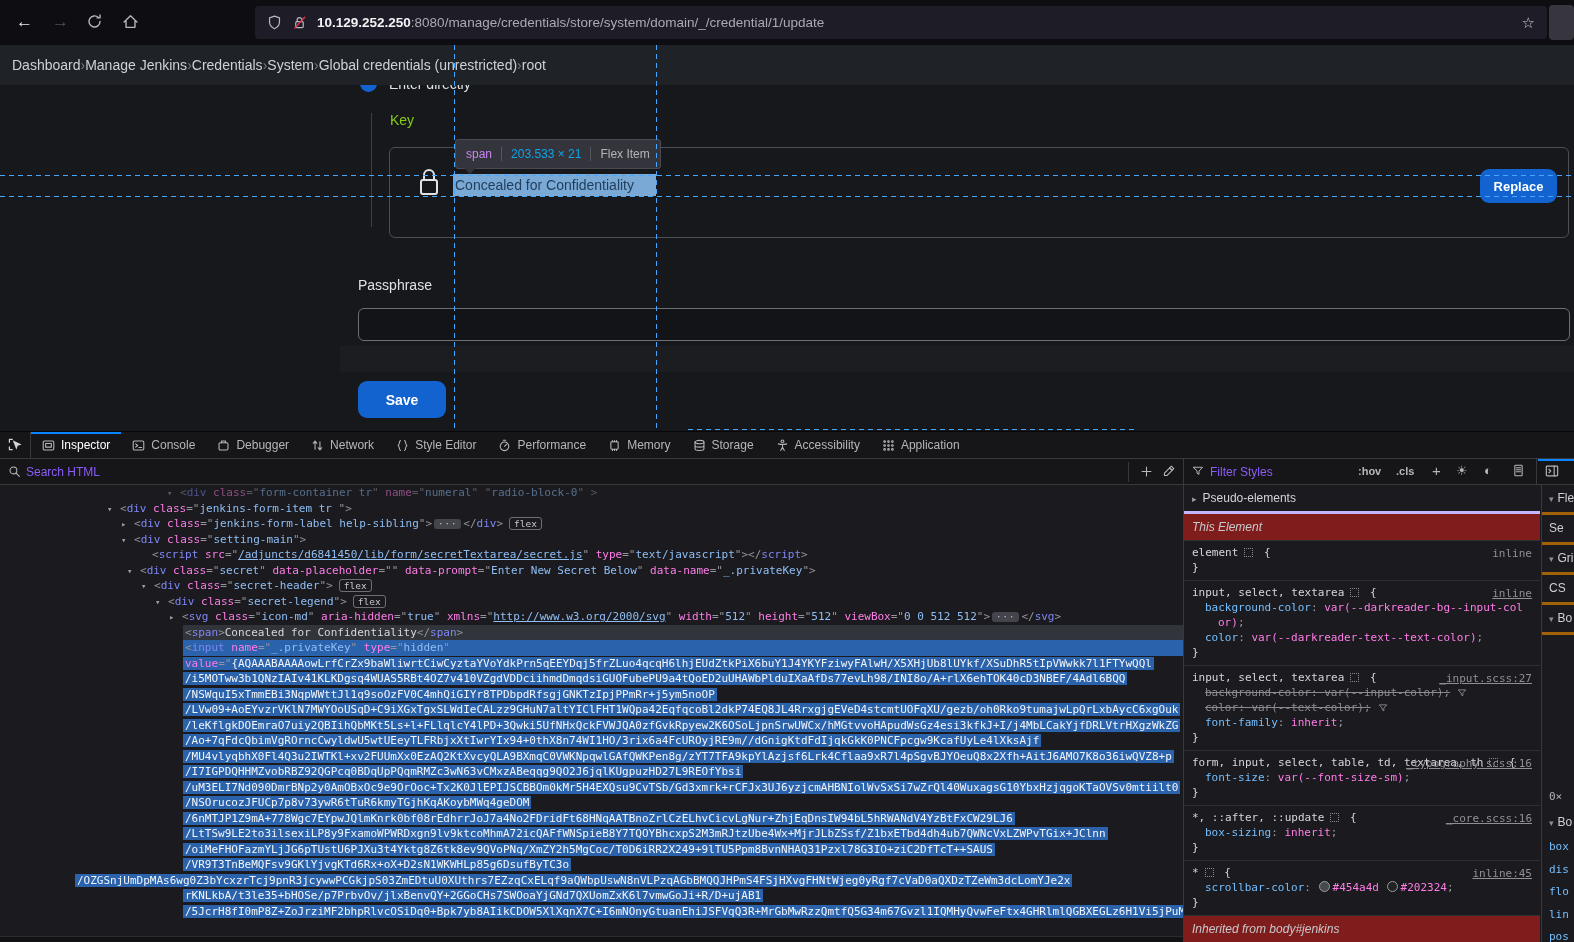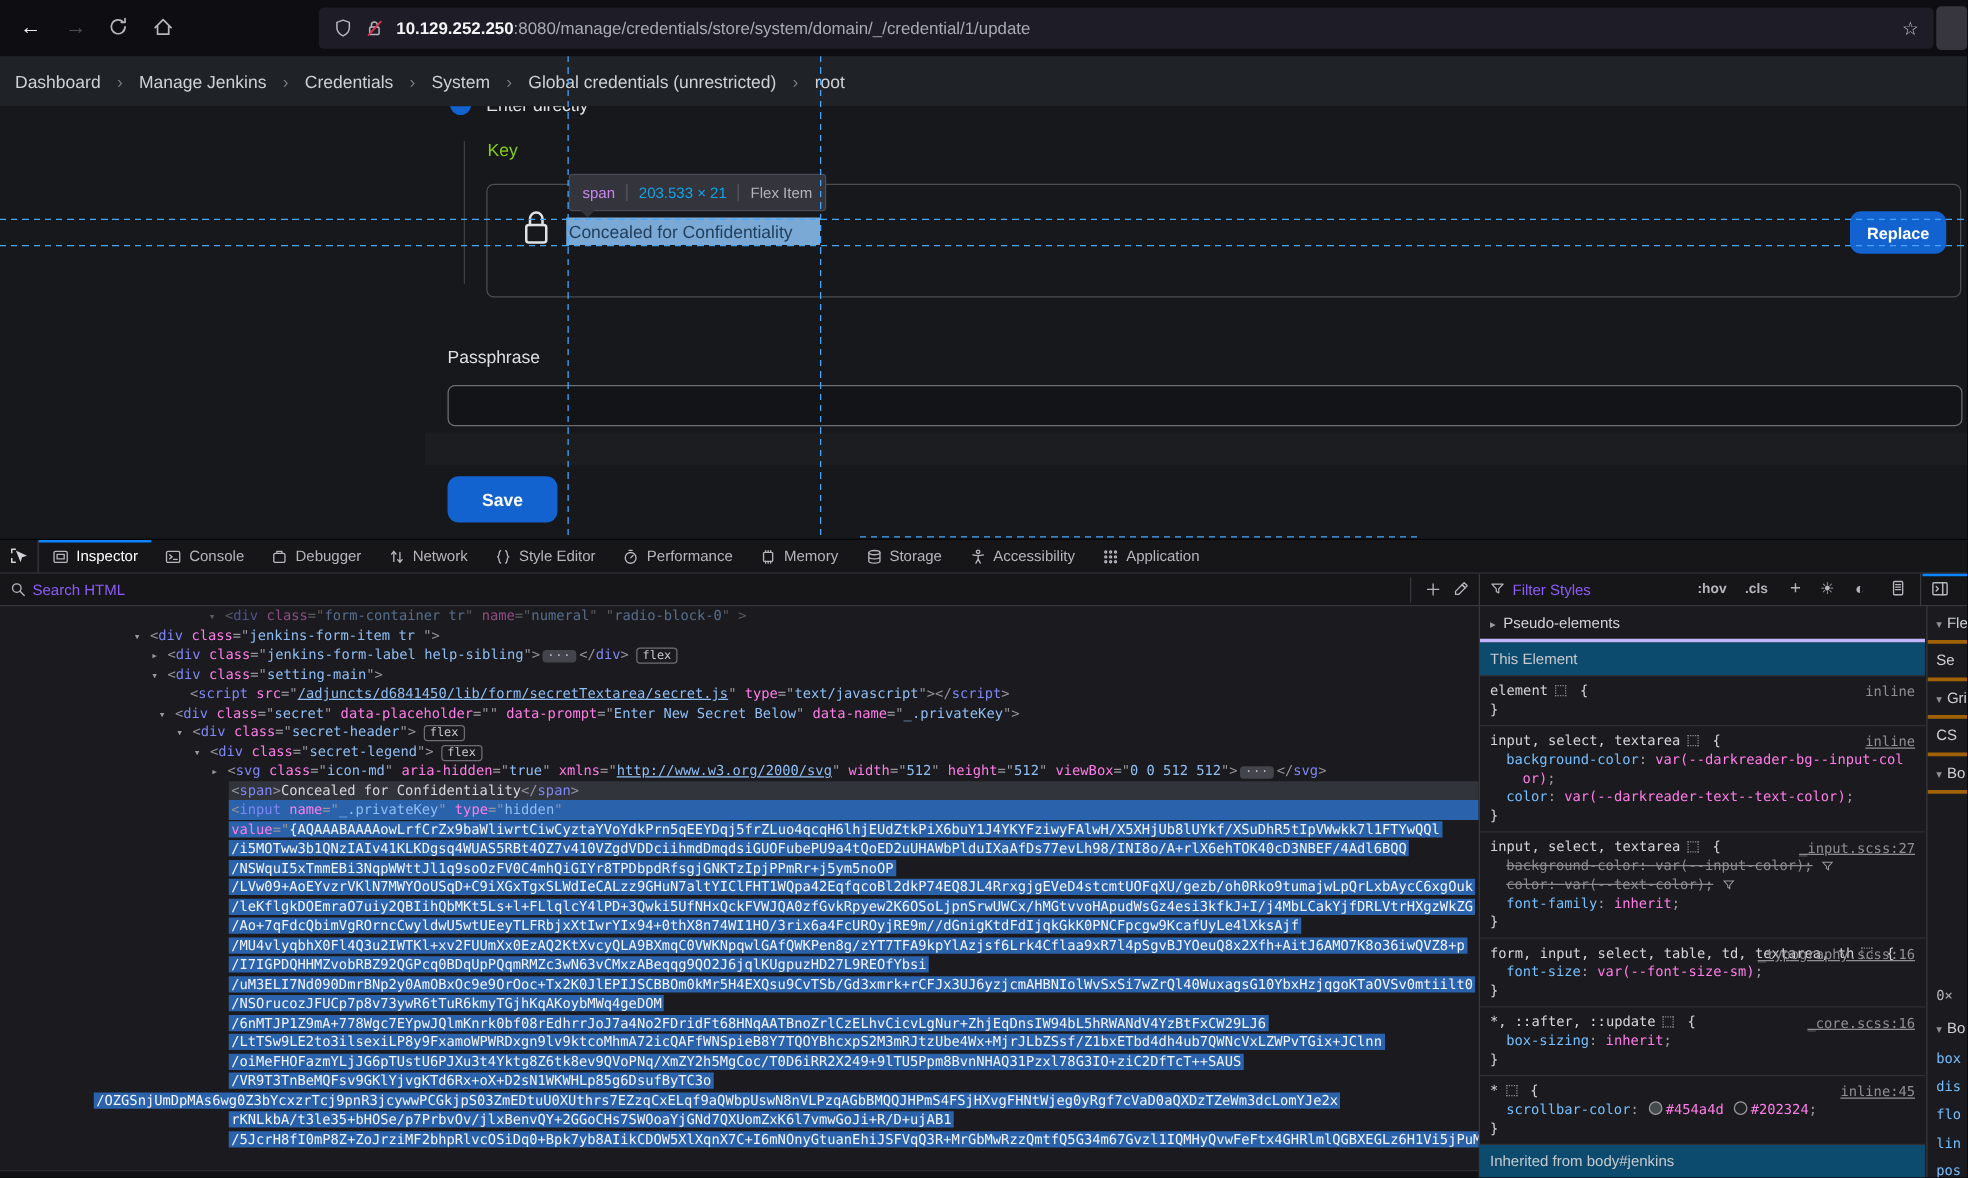--- a/index.html
+++ b/index.html
@@ -16,21 +16,21 @@
   .nav-btn.dis{color:#4d4e56;}
   .urlbar{left:255px;top:6px;width:1292px;height:33px;background:#1e1c27;border-radius:4px;
           display:flex;align-items:center;padding:0 12px;box-sizing:border-box;gap:10px;}
   .url-text{font-size:13.5px;color:#a9abb3;white-space:nowrap;overflow:hidden;}
   .url-text b{color:#f3f4f6;font-weight:bold;}
   .url-star{margin-left:auto;color:#cfd0d4;font-size:15px;}
   .chrome-corner{left:1549px;top:5px;width:25px;height:35px;background:#37353d;border-radius:4px;}
 
   
   .breadcrumb-bar{left:0;top:45px;width:1574px;height:40px;background:#1f2327;display:flex;
-                  align-items:center;padding:0 12px;box-sizing:border-box;gap:13px;}
+                  align-items:center;padding:0 12px;box-sizing:border-box;}
   .crumb{font-size:14px;color:#ced2d6;}
   .crumb-sep{font-size:14px;color:#767b82;}
 
   
   .content{left:0;top:85px;width:1574px;height:346px;background:#16181b;overflow:hidden;}
   .radio-frag{left:360px;top:-10px;display:flex;align-items:center;gap:12px;}
   .radio-dot{width:17px;height:17px;border-radius:50%;background:#1263cf;border:2px solid #1263cf;box-sizing:border-box;}
   .radio-lbl{font-size:14px;color:#dfe2e5;}
   .field-line{left:371px;top:28px;width:1px;height:114px;background:#3c4043;}
   .key-label{left:390px;top:27px;font-size:14px;color:#84cc16;}
@@ -92,22 +92,22 @@
   .m-row.dim{opacity:.5;}
   .badge{border:1px solid #6e6e76;border-radius:3px;padding:0 4px;color:#c8c8cc;font-size:9.5px;margin-left:6px;}
   .badge-dots{background:#44444c;border-radius:3px;padding:0 4px;color:#c8c8cc;font-size:9px;letter-spacing:1px;margin:0 2px;}
   .val-line{color:#f2f5f9;background:#2a62ab;padding:0 2px;}
   .bstrip{left:0;top:504px;width:1183px;height:7px;background:#121215;border-top:1px solid #2b2b2f;box-sizing:border-box;}
 
   
   .rules{left:1184px;top:53px;width:356px;height:458px;overflow:hidden;font-family:"DejaVu Sans Mono","Liberation Mono",monospace;font-size:11px;}
   .r-collapse{padding:6px 8px;border-bottom:3px solid #c4b5fd;font-family:"Liberation Sans",sans-serif;font-size:12px;color:#d2d3d6;}
   .r-collapse .arr{color:#9b9ba0;font-size:9px;margin-right:6px;}
-  .r-header{padding:6px 8px;border-bottom:1px solid #2f2f33;background:#0c4a6e;font-family:"Liberation Sans",sans-serif;
-            font-size:12px;color:#c7c9cc;}
+  .r-header{padding:6px 8px;border-bottom:1px solid #2f2f33;background:#7f1d1d;font-family:"Liberation Sans",sans-serif;
+            font-size:12px;color:#c7c9cc;font-style:italic;}
   .r-rule{position:relative;padding:4px 8px 5px;border-bottom:1px solid #2f2f33;line-height:15px;}
   .r-sel{color:#d5d6da;}
   .r-src{position:absolute;right:8px;top:5px;color:#8f8f95;}
   .r-src.u{text-decoration:underline;}
   .r-props{margin-left:13px;max-width:318px;}
   .r-prop{word-break:break-all;padding-left:13px;text-indent:-13px;}
   .pn{color:#75bfff}.pv{color:#ff7de9}.pp{color:#9b9ba0}
   .strike .pn,.strike .pv,.strike .pp{color:#8b8b90;text-decoration:line-through;}
   .dotsq{display:inline-block;width:7px;height:7px;border:1px dotted #8a8a90;margin:0 4px -1px 6px;}
   .swatch{display:inline-block;width:9px;height:9px;border-radius:50%;border:1px solid #9a9a9e;margin:0 3px -1px 1px;}

